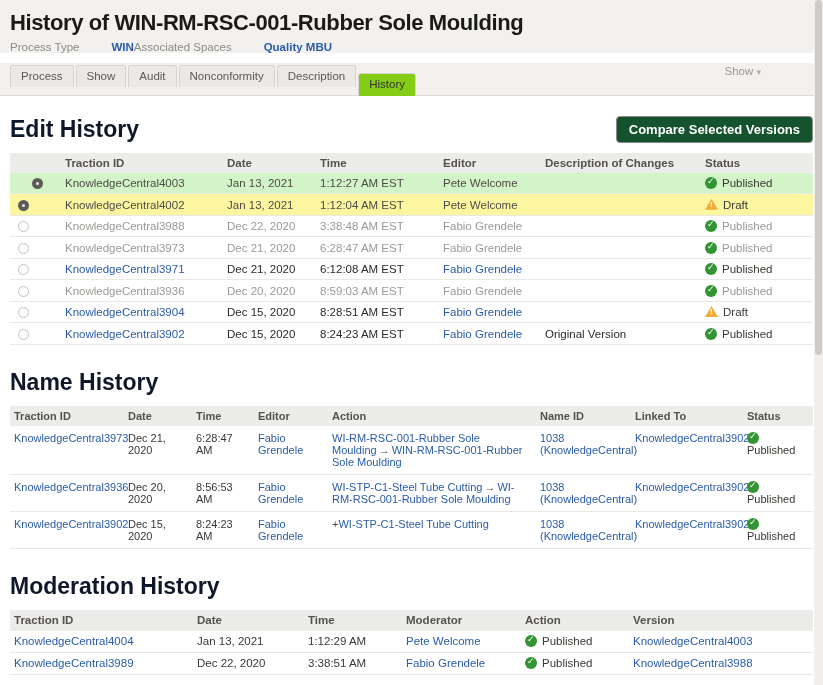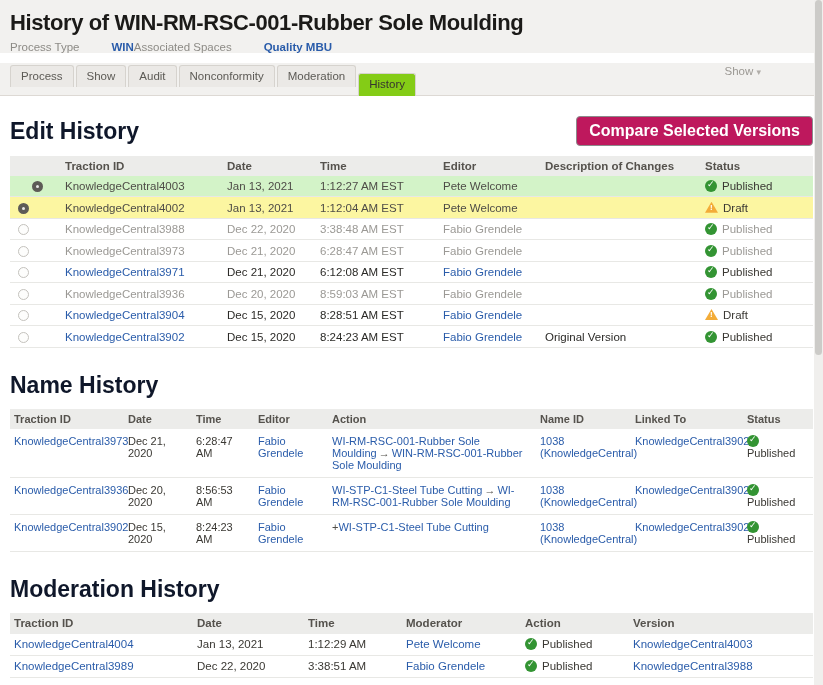--- a/index.html
+++ b/index.html
@@ -27,22 +27,22 @@
          font-size:11.5px; padding:4px 10px 5px; border-radius:3px 3px 0 0; margin-right:2px; cursor:pointer; }
   .tab.active { background:#84cc16; color:#37352f; position:relative; z-index:2; margin-bottom:-1px; padding-bottom:6px;margin-top:8px; }
   .show-menu { margin-left:auto; color:#9b9893; font-size:11.5px; padding:0 52px 8px 0; cursor:pointer; }
   .show-menu .caret { font-size:9px; color:#b0ada8; }
 
   
   .content { padding:0 10px; }
   .section-head { display:flex; align-items:center; justify-content:space-between; margin:20px 0 10px; }
   h2 { font-size:23px; font-weight:bold; color:#0f172a; }
   .sec-title { margin:24px 0 10px; }
-  .btn-compare { background:#be185d; border:1px solid #8b8b8b; color:#fff; font-weight:bold;
-                 font-size:16px; padding:5px 12px; border-radius:4px; cursor:pointer;
+  .btn-compare { background:#14532d; border:1px solid #8b8b8b; color:#fff; font-weight:bold;
+                 font-size:13px; padding:5px 12px; border-radius:4px; cursor:pointer;
                  font-family:"Liberation Sans", sans-serif; }
 
   table { width:803px; border-collapse:collapse; table-layout:fixed; }
   th { background:#ececea; color:#55524d; font-weight:bold; text-align:left; font-size:11.5px; }
   td, th { vertical-align:middle; }
 
   
   .edit-tbl th, .edit-tbl td { padding:4px 2px 4px 0; font-size:11.5px; }
   .edit-tbl tbody tr { border-bottom:1px solid #e8e8e5; }
   .edit-tbl .c-radio { padding-left:0; }
@@ -97,21 +97,21 @@
     <span class="assoc">Associated Spaces</span>
     <a class="val link">Quality MBU</a>
   </div>
 </div>
 
 <div class="tabbar">
   <div class="tab">Process</div>
   <div class="tab">Show</div>
   <div class="tab">Audit</div>
   <div class="tab">Nonconformity</div>
-  <div class="tab">Moderation</div>
+  <div class="tab">Description</div>
   <div class="tab active">History</div>
   <div class="show-menu">
     <span>Show</span>
     <span class="caret">▾</span>
   </div>
 </div>
 
 <div class="content">
 
   <div class="section-head">

